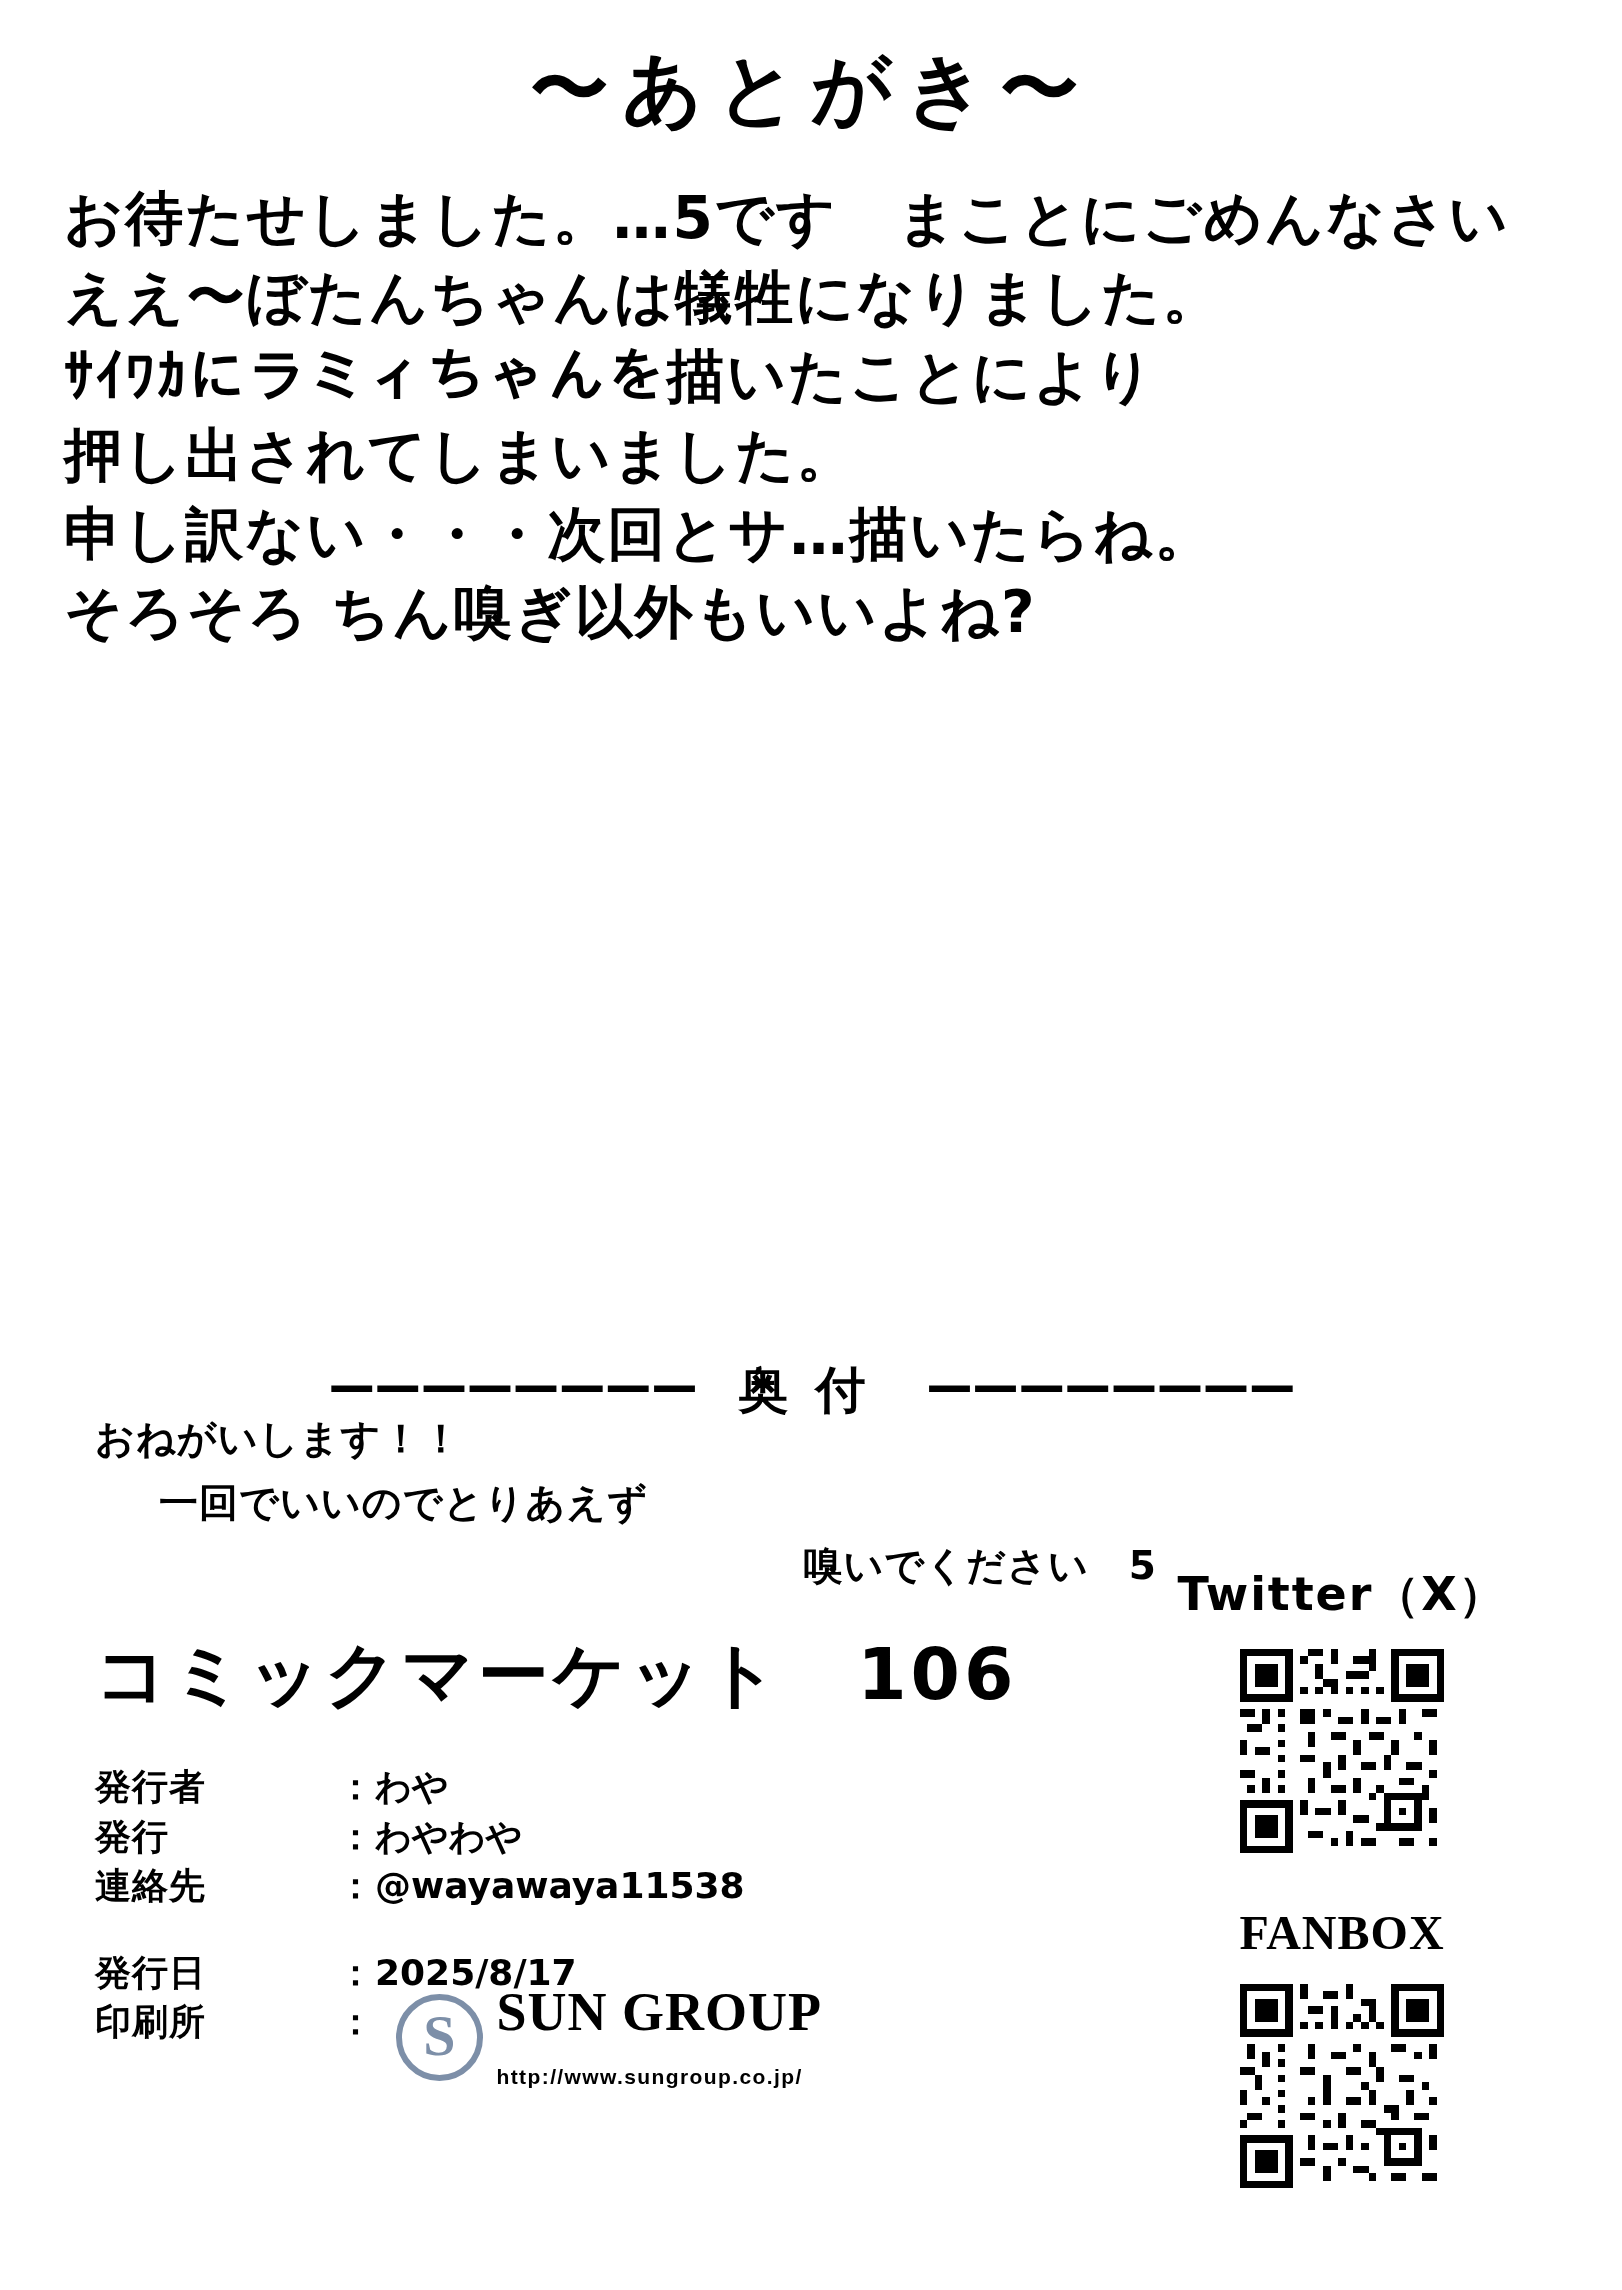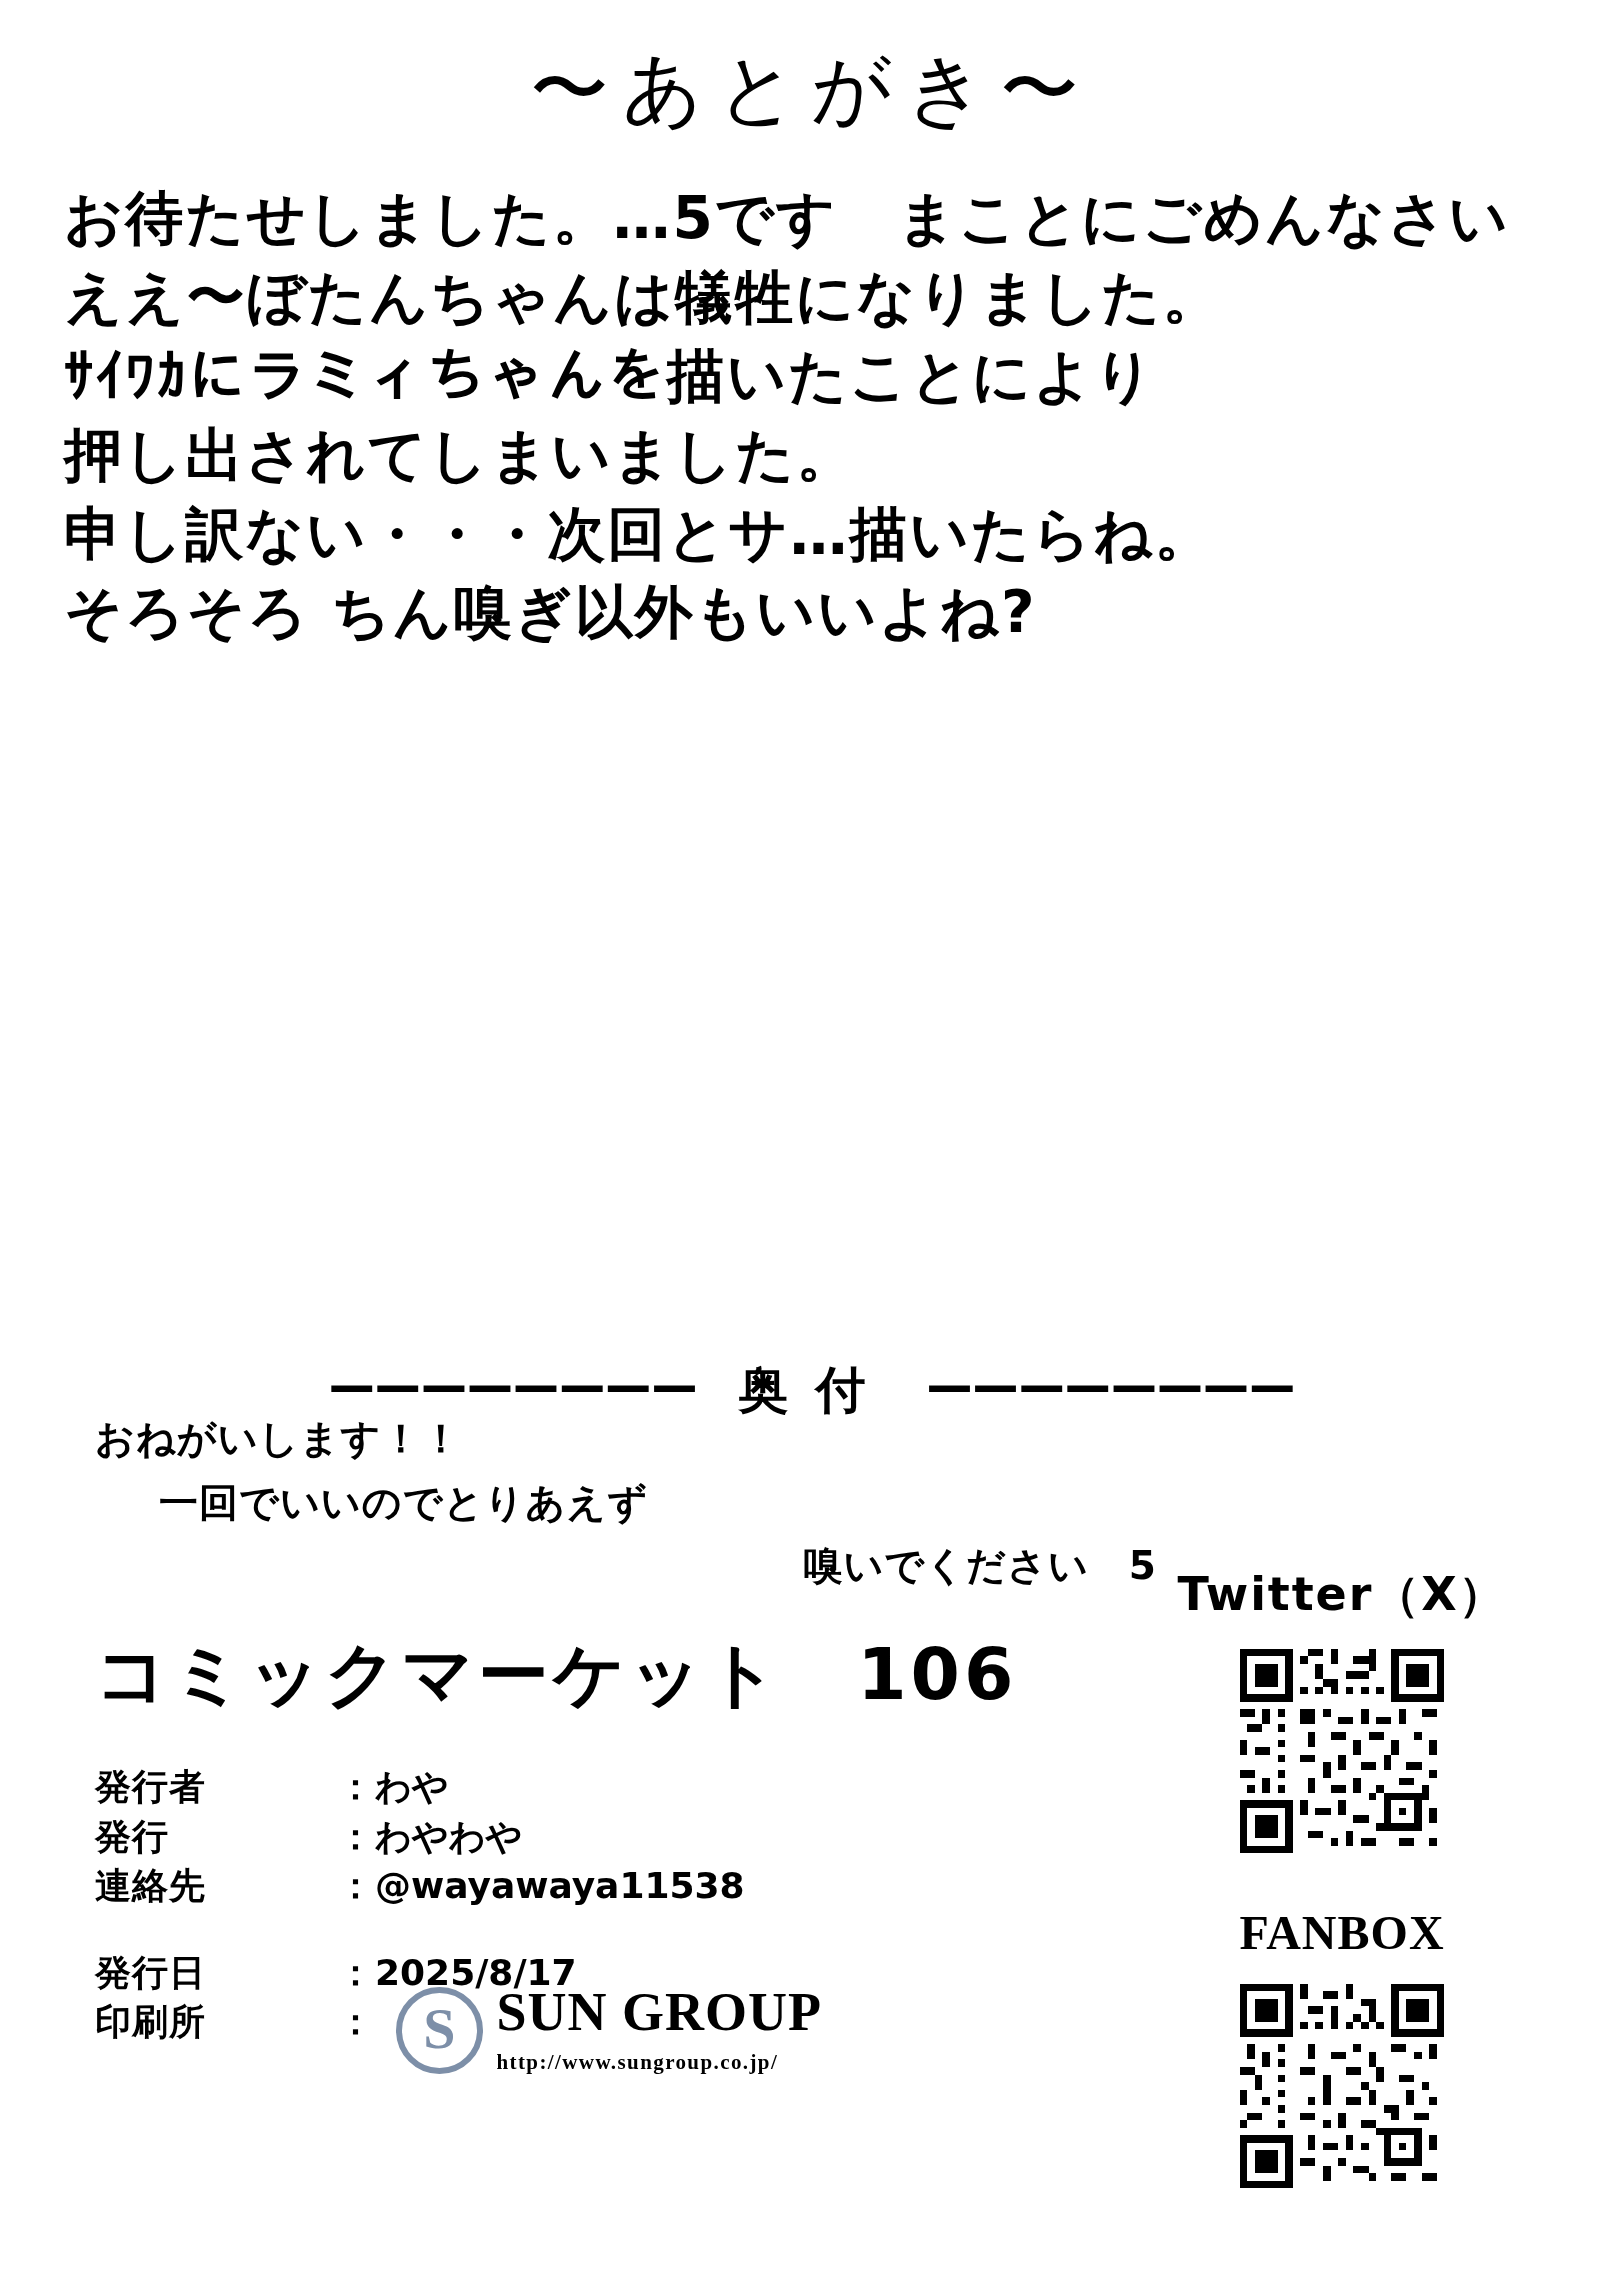--- a/index.html
+++ b/index.html
@@ -18,21 +18,21 @@
 
   
   .afterword-title {
     position: absolute;
     left: 0;
     top: 37px;
     width: 1622px;
     text-align: center;
     font-family: "DejaVu Sans", sans-serif;
     font-size: 79px;
-    font-weight: normal;
+    font-weight: bold;
     letter-spacing: 13.5px;
     white-space: nowrap;
   }
   .afterword-body {
     position: absolute;
     left: 64px;
     top: 179px;
     width: 1506px;
   }
   .hw-line {
@@ -164,24 +164,24 @@
   }
   .sun-text-wrap { margin-left: 13.5px; }
   .sun-text {
     font-family: "Liberation Serif", serif;
     font-size: 54px;
     letter-spacing: 1px;
     line-height: 1;
     white-space: nowrap;
   }
   .sun-url {
-    font-family: Liberation Serif, serif;
+    font-family: Liberation Sans, sans-serif;
     font-size: 21px;
     letter-spacing: 1.4px;
-    margin-top: 10px;
+    margin-top: 24px;
     white-space: nowrap;
   }
 
   
   .qr-col {
     position: absolute;
     left: 1139px;
     top: 1564px;
     width: 406px;
     text-align: center;

